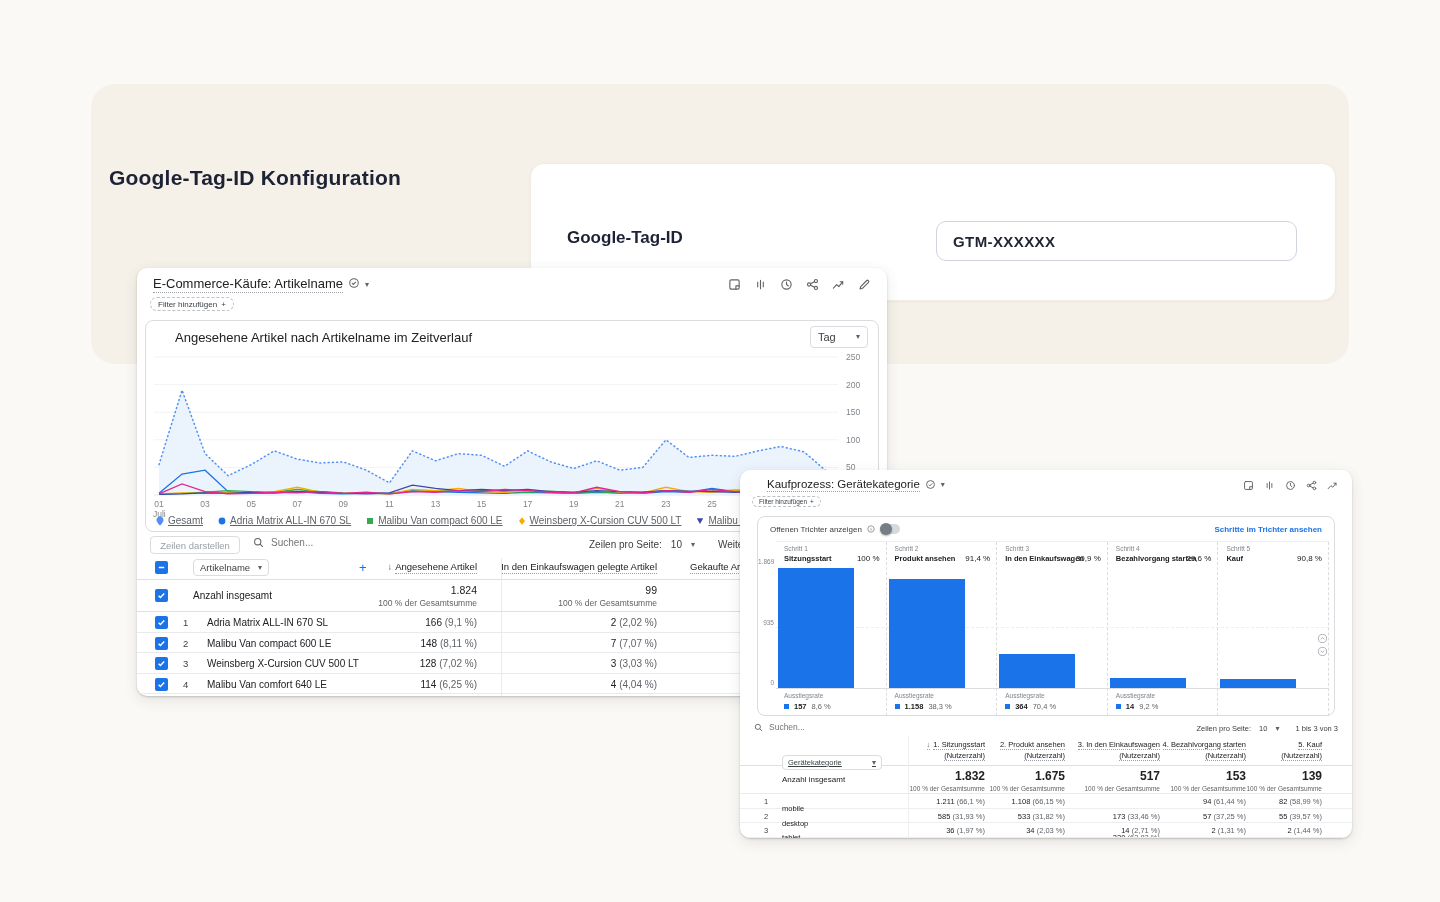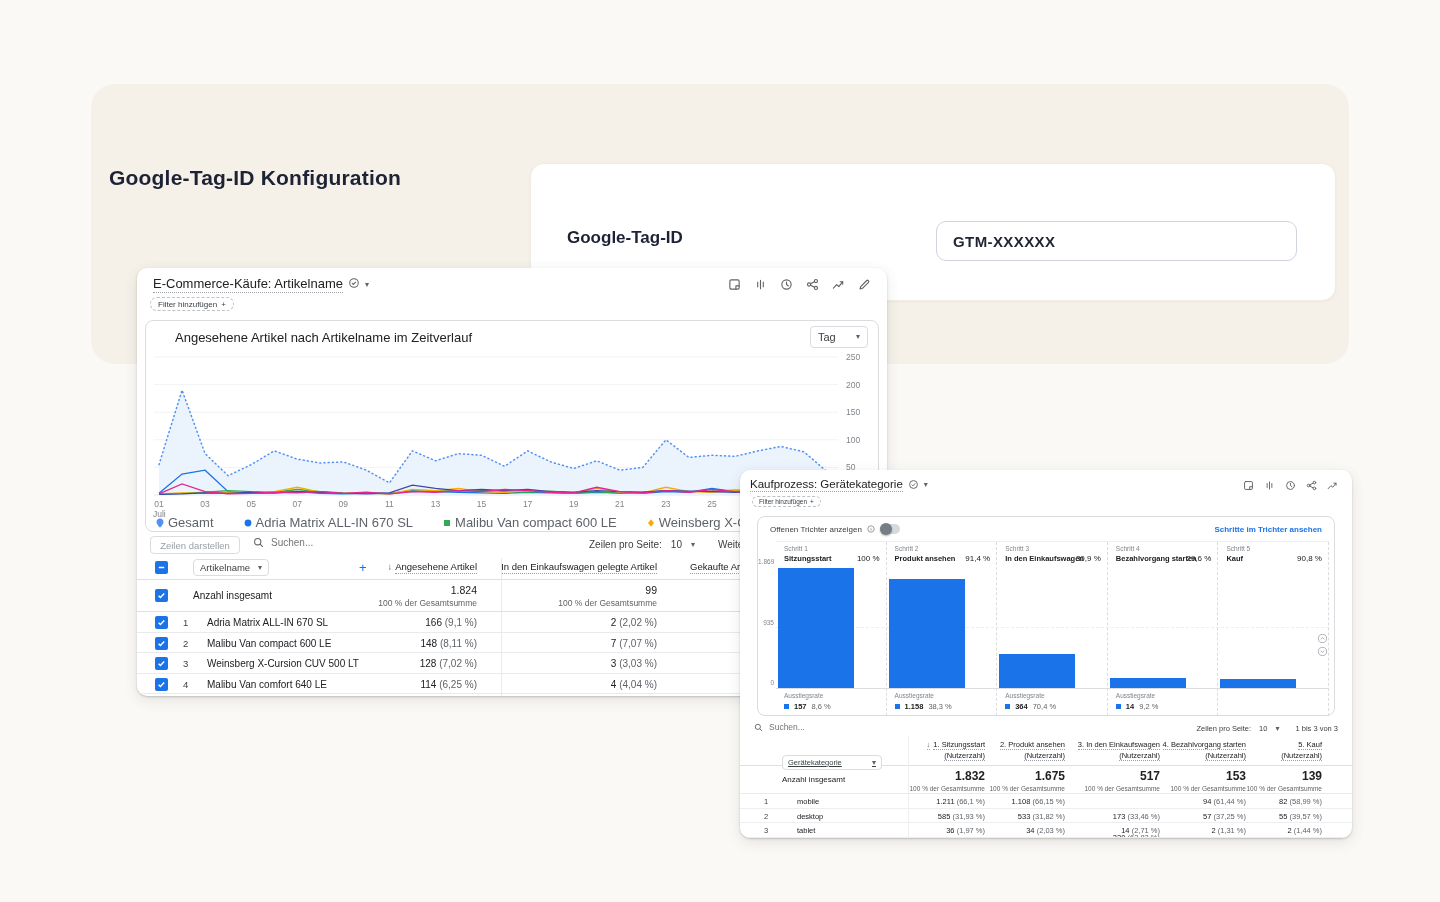--- a/index.html
+++ b/index.html
@@ -28,21 +28,21 @@
 
   
   .p-ecom { left:137px; top:268px; width:750px; height:428px; z-index:2; overflow:hidden; }
   .p-ecom .ptitle { left:16px; top:8px; font-size:13px; }
   .p-ecom .iconrow { right:16px; top:10px; gap:13px; }
   .p-ecom .chip { left:13px; top:29px; height:14px; padding:0 7px; font-size:8px; gap:4px; }
   .chartbox { position:absolute; left:8px; top:52px; width:734px; height:212px; border:1px solid #dadce0; border-radius:8px; }
   .chartbox .ct { position:absolute; left:10px; top:9px; font-size:13px; color:#202124;margin-left:19px; }
   .gransel { right:10px; top:5px; width:58px; height:22px; font-size:11px; padding:8px 7px; }
   #ecom-chart { position:absolute; left:0; top:30px; }
-  .legend { position:absolute; left:10px; top:194px; display:flex; align-items:center; gap:30px; font-size:13px; color:#5f6368; white-space:nowrap; }
+  .legend { position:absolute; left:10px; top:194px; display:flex; align-items:center; gap:15px; font-size:10px; color:#5f6368; white-space:nowrap;text-decoration:underline; }
   .legend .li { display:flex; align-items:center; gap:4px; cursor:pointer; }
 
   .ctrl { position:absolute; left:0; top:266px; width:750px; height:24px; font-size:10px; color:#3c4043; }
   .btn-rows { position:absolute; left:13px; top:2px; width:90px; height:18px; border:1px solid #dadce0; border-radius:4px; color:#9aa0a6; font-size:9.5px; display:flex; align-items:center; justify-content:center; background:#fff; }
   .srch { position:absolute; left:116px; top:3px; display:flex; align-items:center; gap:7px; color:#5f6368; }
   .srch input { border:none; outline:none; font-family:inherit; font-size:10px; width:130px; color:#3c4043; background:transparent; }
   .rpp { position:absolute; left:452px; top:5px; display:flex; align-items:center; gap:9px; color:#3c4043; }
 
   .thead { position:absolute; left:0; top:290px; width:750px; height:22px; border-bottom:1px solid #e0e0e0; font-size:9.5px; color:#202124; }
   .thead .cb { left:18px; top:3px; width:13px; height:13px; }
@@ -61,21 +61,21 @@
   .erow { position:relative; width:750px; height:20.5px; border-bottom:1px solid #e8eaed; font-size:10px; color:#202124; }
   .erow .cb { left:18px; top:4px; width:13px; height:13px; }
   .erow .idx { position:absolute; left:46px; top:5px; font-size:9.5px; color:#3c4043; }
   .erow .nm { position:absolute; left:70px; top:5px; }
   .erow .v { position:absolute; top:5px; text-align:right; white-space:nowrap; }
   .erow .v em, .vcell em { font-style:normal; color:#5f6368; }
   .vsep { position:absolute; left:364px; top:290px; width:1px; height:138px; background:#e8eaed; }
 
   
   .p-fun { left:740px; top:470px; width:612px; height:368px; z-index:3; overflow:hidden; }
-  .p-fun .ptitle { left:10px; top:8px; font-size:11.5px; }
+  .p-fun .ptitle { left:27px; top:8px; font-size:11.5px; }
   .p-fun .iconrow { right:14px; top:10px; gap:10px; }
   .p-fun .chip { left:12px; top:26px; height:11px; padding:0 6px; font-size:6.5px; gap:3px; }
   .funbox { position:absolute; left:17px; top:46px; width:578px; height:200px; border:1px solid #dadce0; border-radius:8px; }
   .openrow { position:absolute; left:12px; top:7px; display:flex; align-items:center; gap:5px; font-size:8px; color:#3c4043; }
   .toggle { width:20px; height:10px; border-radius:5px; background:#d6d9dd; position:relative; cursor:pointer; }
   .toggle .knob { position:absolute; left:0px; top:-1px; width:12px; height:12px; border-radius:50%; background:#757d87; box-shadow:0 1px 2px rgba(0,0,0,.3); }
   .steps-link { position:absolute; right:12px; top:8px; font-size:8px; font-weight:700; color:#1a73e8; cursor:pointer; }
   .ylab { position:absolute; width:16px; text-align:right; font-size:6.5px; color:#80868b; }
   #funnel-cols { position:absolute; left:18px; top:24px; width:553px; height:174px; border-top:1px solid #eceef0; }
   .fcol { position:absolute; top:0; height:174px; border-right:1px dashed #dadce0; }
@@ -99,21 +99,21 @@
   .fhc { position:absolute; top:3px; text-align:right; font-size:7.5px; color:#202124; line-height:1.5; white-space:nowrap; }
   .fhc span { border-bottom:1px dotted #9aa0a6; }
   .ftot { position:absolute; left:0; top:296px; width:612px; height:28px; border-bottom:1px solid #e8eaed; }
   .ftot .lab { position:absolute; left:42px; top:9px; font-size:8px; color:#202124; }
   .fv { position:absolute; top:3px; text-align:right; white-space:nowrap; }
   .fv .n { font-size:12px; font-weight:700; color:#202124; }
   .fv .s { font-size:6.5px; color:#5f6368; margin-top:2px; font-weight:400; }
   #fun-rows { position:absolute; left:0; top:324px; width:612px; }
   .frow { position:relative; width:612px; height:14.6px; border-bottom:1px solid #eceef0; font-size:7.5px; color:#202124; }
   .frow .idx { position:absolute; left:24px; top:3px; color:#3c4043; }
-  .frow .nm { position:absolute; left:42px; top:3px;margin-left:15px; }
+  .frow .nm { position:absolute; left:42px; top:10px; }
   .frow .v { position:absolute; top:3px; text-align:right; white-space:nowrap; }
   .frow .v em { font-style:normal; color:#5f6368; }
   .fvsep { position:absolute; left:168px; top:266px; width:1px; height:102px; background:#eceef0; }
 </style>
 </head>
 <body>
 
 <div class="canvas">
 
   <div class="hero"></div>

